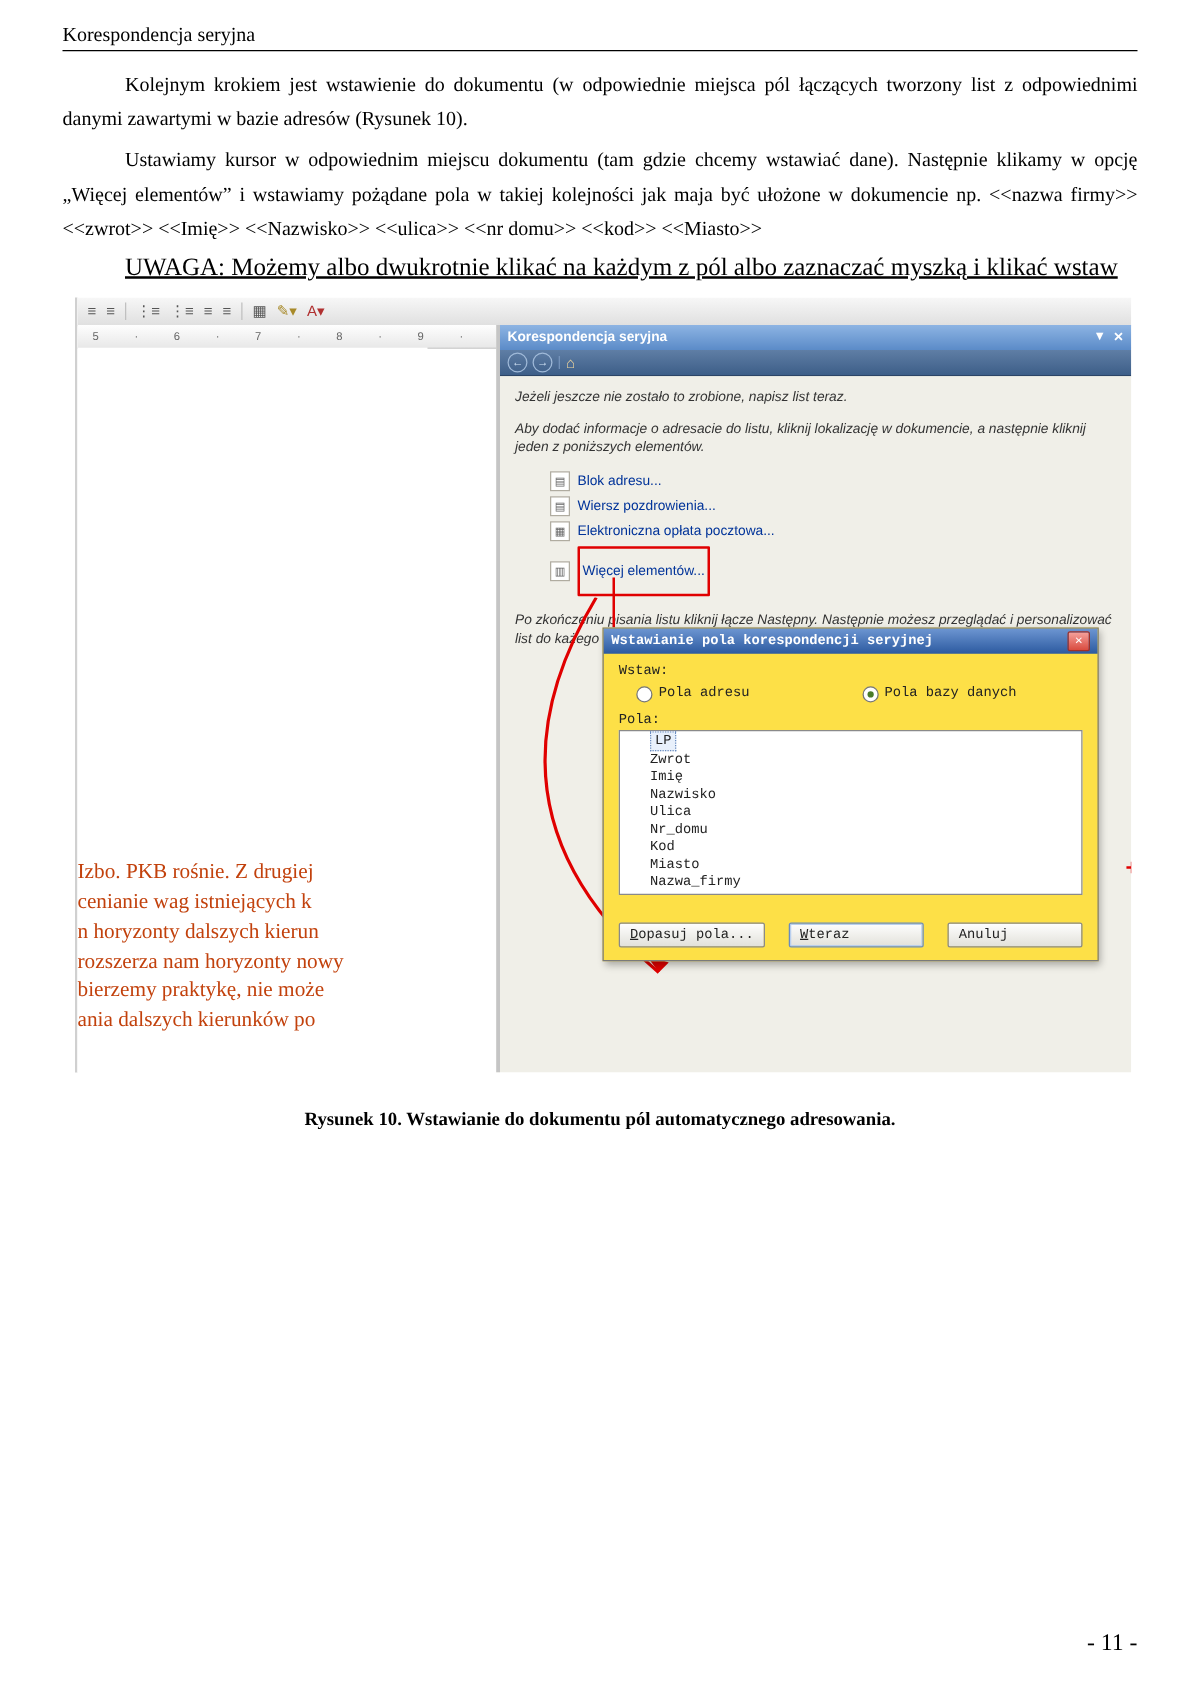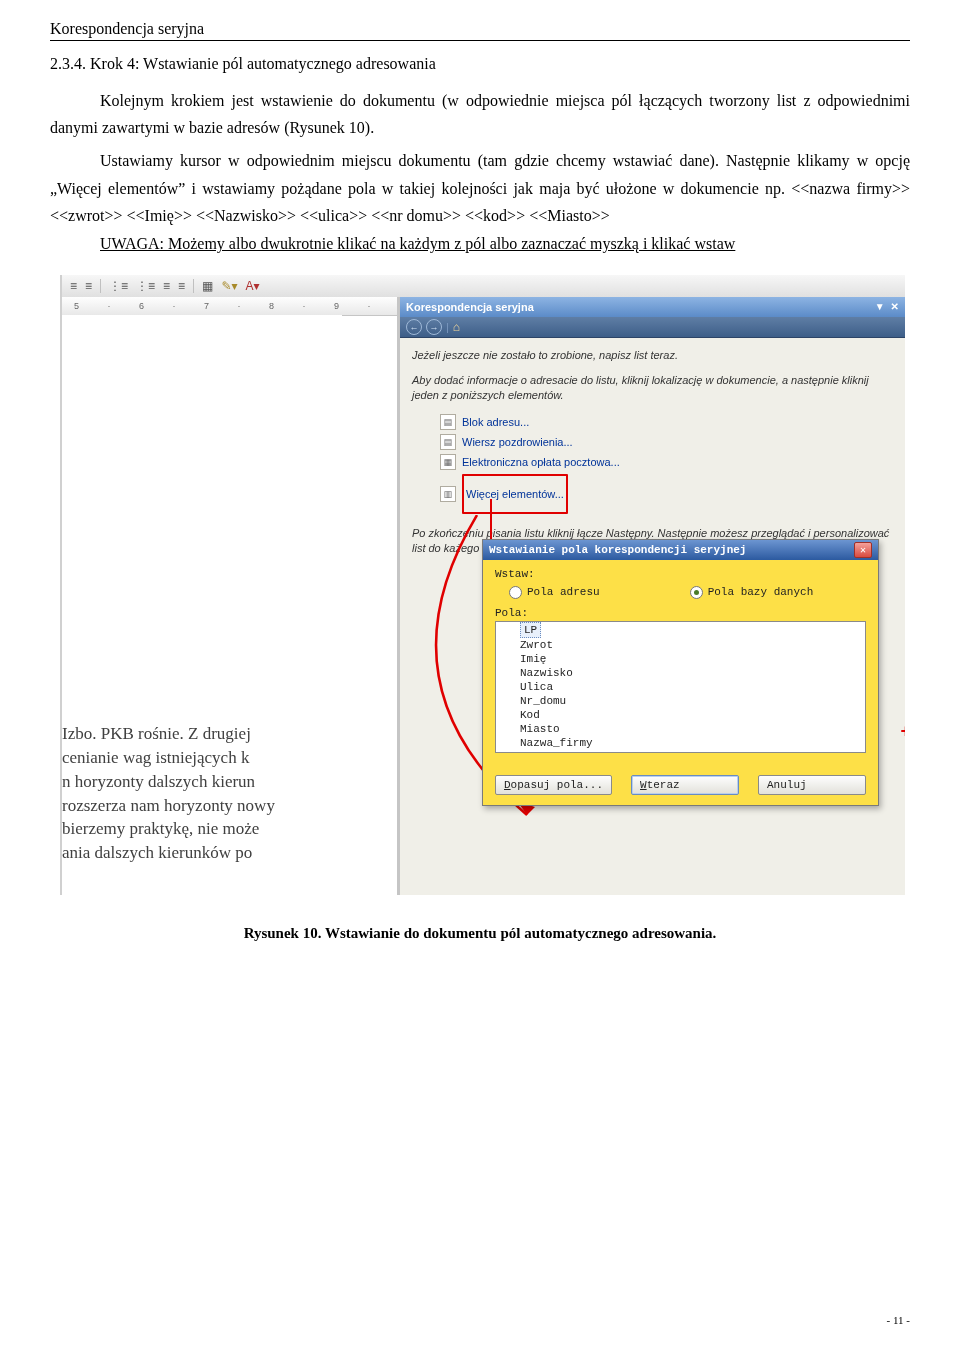--- a/index.html
+++ b/index.html
@@ -28,25 +28,25 @@
   .body-text {
     font-size: 16px;
     line-height: 1.7;
     text-align: justify;
     margin: 0 0 6px 0;
   }
   .indent {
     text-indent: 50px;
   }
   .uwaga {
-    font-size: 16px;
+    font-size: 20px;
     text-decoration: underline;
     margin-left: 50px;
     margin-top: 4px;
-    margin-bottom: 22px;
+    margin-bottom: 12px;
   }
   .figure-wrap {
     margin-left: 10px;
     width: 845px;
     border-left: 2px solid #d0d0d0;
   }
   .figure {
     width: 843px;
     height: 620px;
     position: relative;
@@ -98,21 +98,21 @@
     bottom: 0;
     background: #fff;
   }
   .doc-text {
     position: absolute;
     left: 0;
     bottom: 30px;
     width: 280px;
     font-size: 17px;
     line-height: 1.4;
-    color: #404040;
+    color: #c2410c;
     font-family: "Times New Roman", serif;
     text-align: justify;
     white-space: pre-line;
   }
   
   .taskpane {
     position: absolute;
     top: 22px;
     left: 335px;
     right: 0;
@@ -307,31 +307,30 @@
     text-align: center;
     font-size: 15px;
     font-weight: bold;
     margin-top: 30px;
     font-family: "Times New Roman", serif;
   }
   .page-num {
     position: absolute;
     bottom: 22px;
     right: 50px;
-    font-size: 11px;
+    font-size: 19px;
   }
   .underline { text-decoration: underline; }
 </style>
 </head>
 <body>
 
 <div class="page">
   <div class="header">Korespondencja seryjna</div>
 
-  <p class="section-heading">2.3.4.  Krok 4: Wstawianie pól automatycznego adresowania</p>
 
   <p class="body-text indent">Kolejnym krokiem jest wstawienie do dokumentu (w odpowiednie miejsca pól łączących tworzony list z odpowiednimi danymi zawartymi w bazie adresów (Rysunek 10).</p>
 
   <p class="body-text indent">Ustawiamy kursor w odpowiednim miejscu dokumentu (tam gdzie chcemy wstawiać dane). Następnie klikamy w opcję „Więcej elementów” i wstawiamy pożądane pola w takiej kolejności jak maja być ułożone w dokumencie    np.  &lt;&lt;nazwa firmy&gt;&gt;  &lt;&lt;zwrot&gt;&gt;  &lt;&lt;Imię&gt;&gt;  &lt;&lt;Nazwisko&gt;&gt;  &lt;&lt;ulica&gt;&gt;  &lt;&lt;nr domu&gt;&gt; &lt;&lt;kod&gt;&gt; &lt;&lt;Miasto&gt;&gt;</p>
 
   <p class="uwaga">UWAGA: Możemy albo dwukrotnie klikać na każdym z pól albo zaznaczać myszką i klikać wstaw</p>
 
   <div class="figure-wrap">
   <div class="figure">
 

